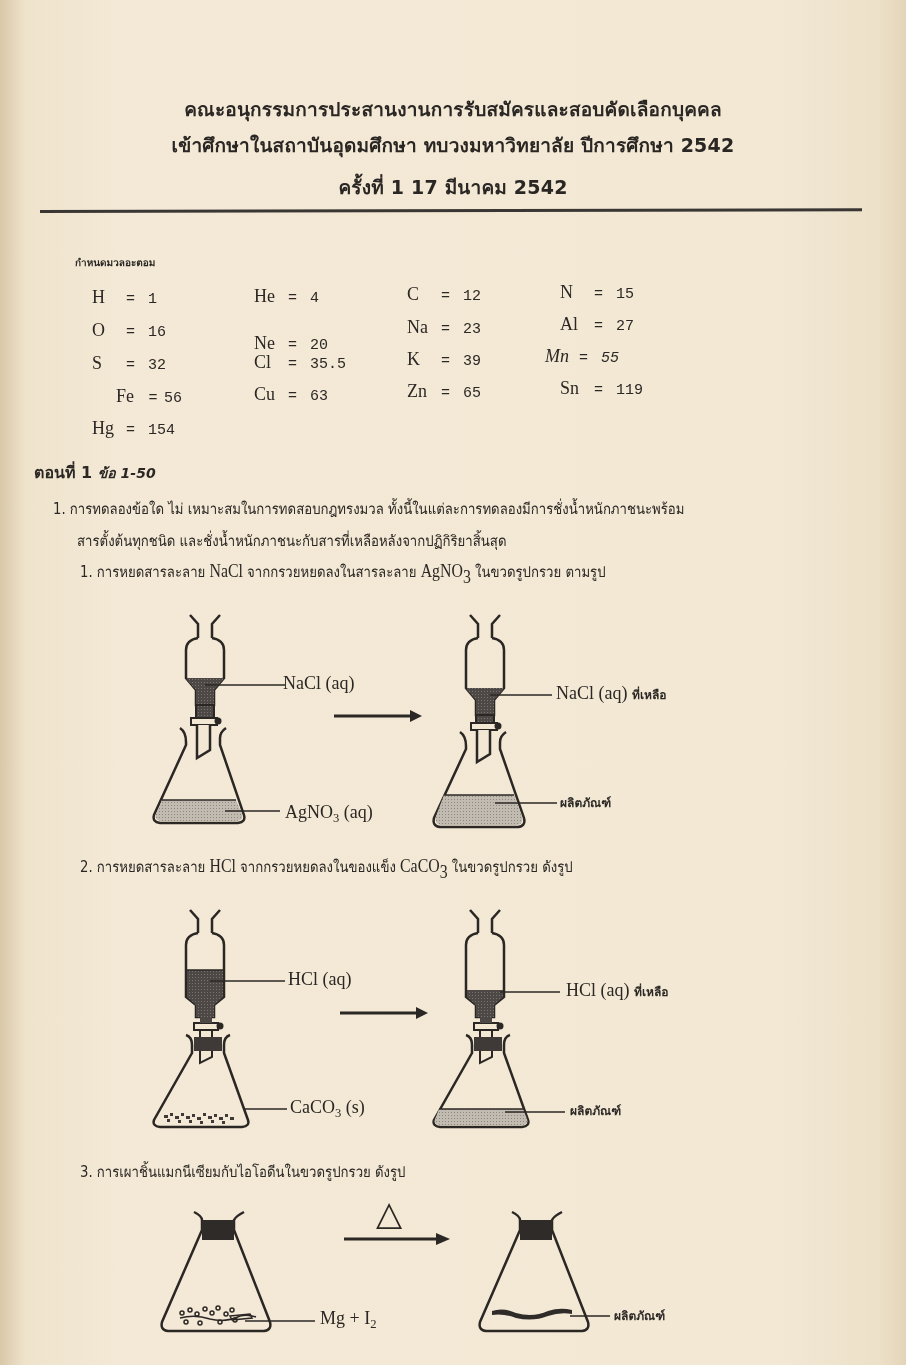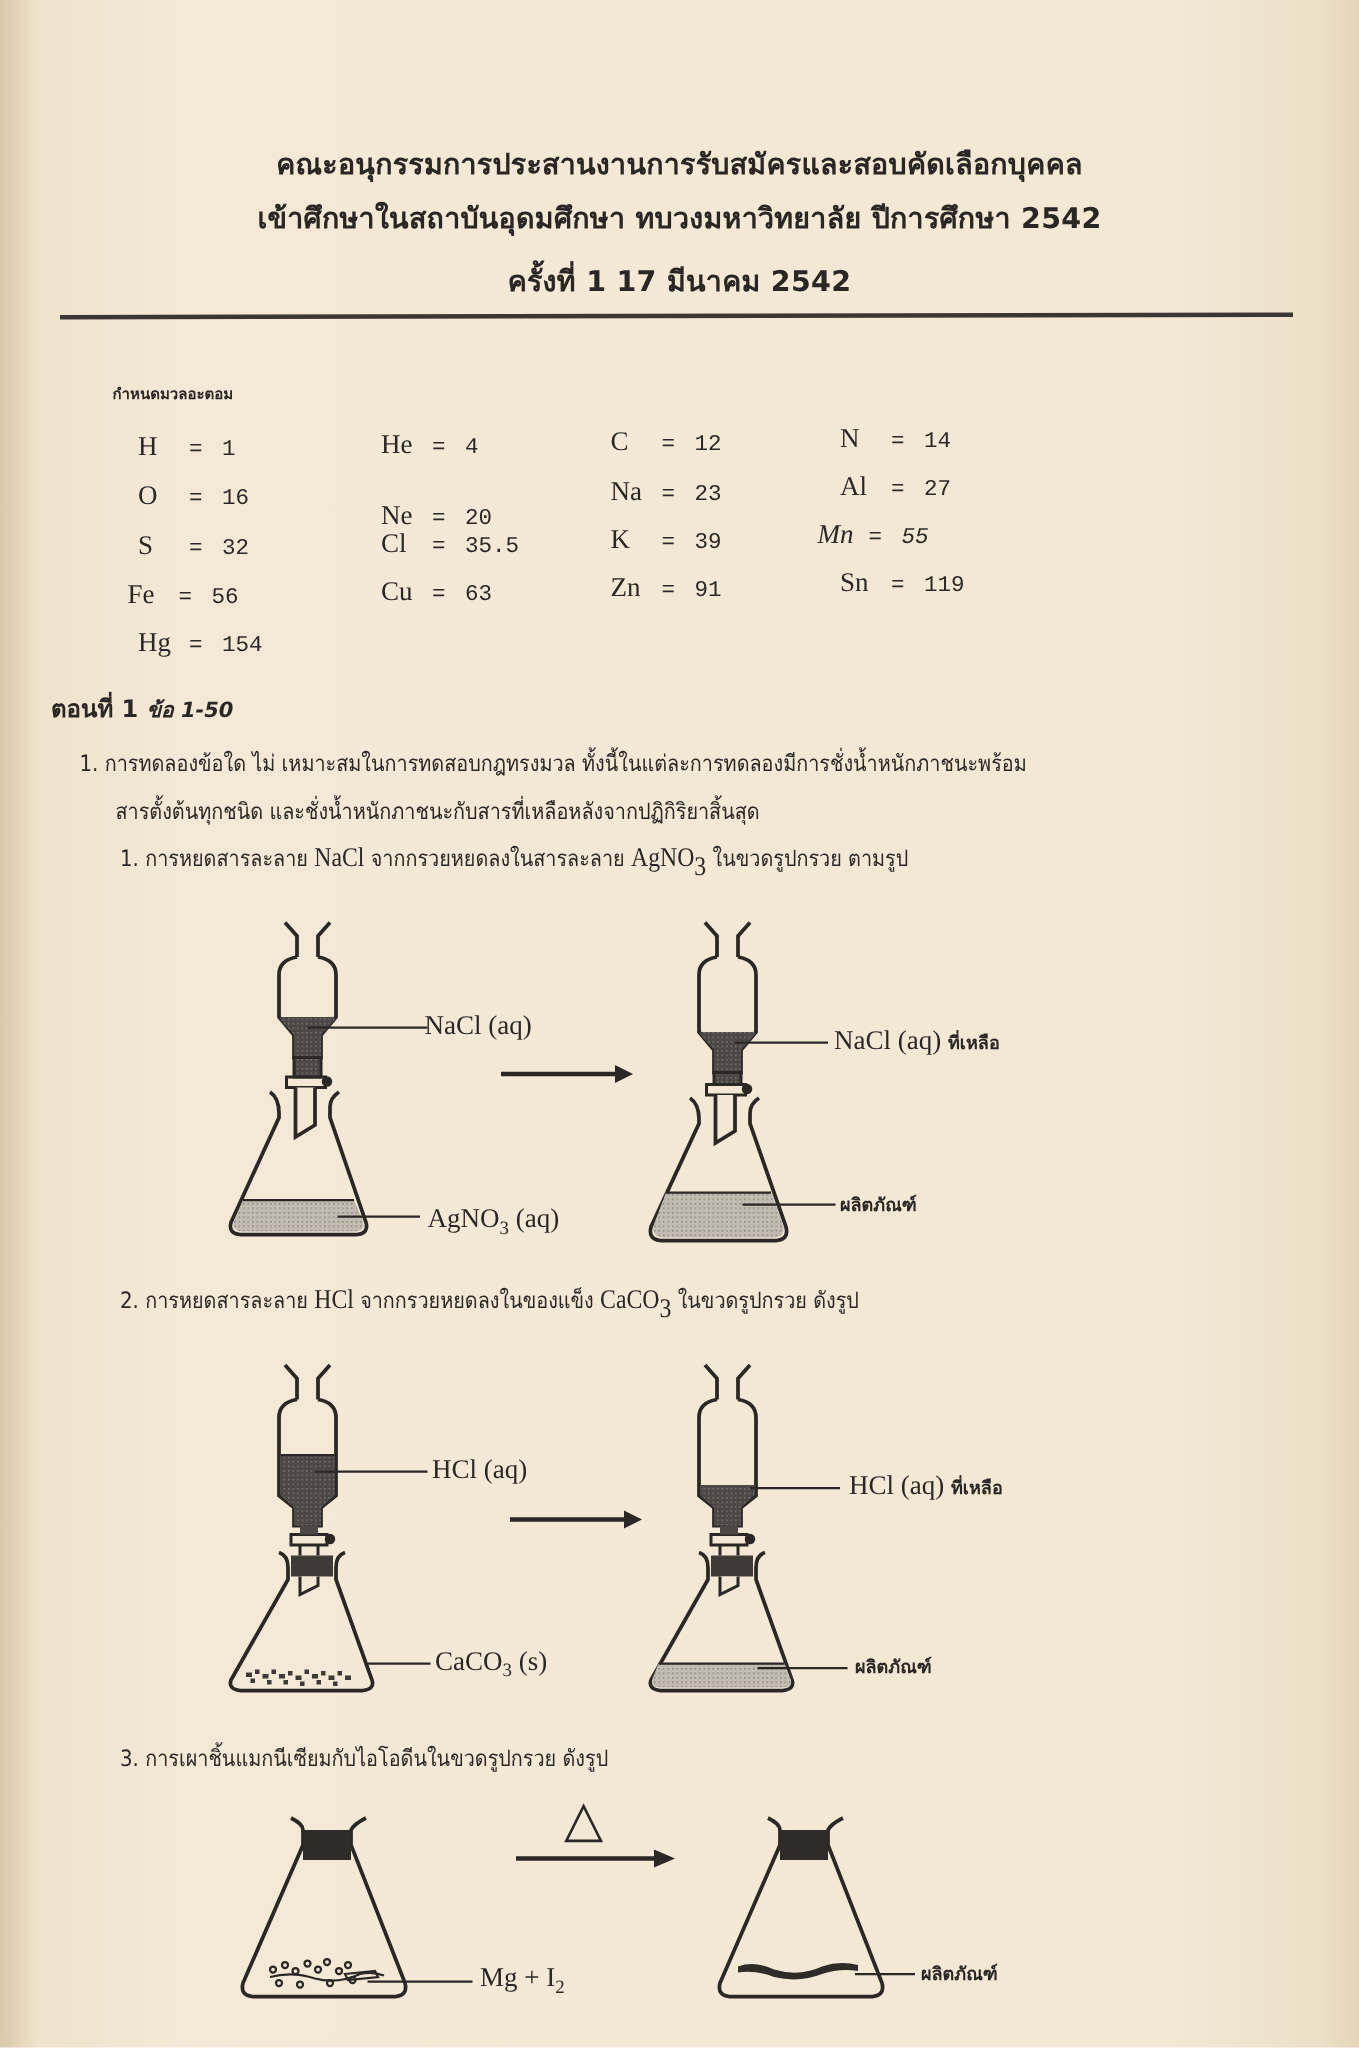--- a/index.html
+++ b/index.html
@@ -63,34 +63,34 @@
 <div class="title-line" style="top:172px;">ครั้งที่ 1  17 มีนาคม 2542</div>
 <div class="rule"></div>
 
 <div class="abs section-label" style="left:75px; top:255px;">กำหนดมวลอะตอม</div>
 
 <div>
 
   <div class="mass" style="left:92px; top:287px;"><span class="sym">H</span><span class="eq">=</span><span class="val">1</span></div>
   <div class="mass" style="left:92px; top:320px;"><span class="sym">O</span><span class="eq">=</span><span class="val">16</span></div>
   <div class="mass" style="left:92px; top:353px;"><span class="sym">S</span><span class="eq">=</span><span class="val">32</span></div>
-  <div class="mass" style="left:85px; top:386px;"><span class="sym">Fe</span><span class="eq">=</span><span class="val">56</span></div>
+  <div class="mass" style="left:108px; top:386px;text-align:center;"><span class="sym">Fe</span><span class="eq">=</span><span class="val">56</span></div>
   <div class="mass" style="left:92px; top:418px;"><span class="sym">Hg</span><span class="eq">=</span><span class="val">154</span></div>
 
   <div class="mass" style="left:254px; top:286px;"><span class="sym">He</span><span class="eq">=</span><span class="val">4</span></div>
   <div class="mass" style="left:254px; top:333px;"><span class="sym">Ne</span><span class="eq">=</span><span class="val">20</span></div>
   <div class="mass" style="left:254px; top:352px;"><span class="sym">Cl</span><span class="eq">=</span><span class="val">35.5</span></div>
   <div class="mass" style="left:254px; top:384px;"><span class="sym">Cu</span><span class="eq">=</span><span class="val">63</span></div>
 
   <div class="mass" style="left:407px; top:284px;"><span class="sym">C</span><span class="eq">=</span><span class="val">12</span></div>
   <div class="mass" style="left:407px; top:317px;"><span class="sym">Na</span><span class="eq">=</span><span class="val">23</span></div>
   <div class="mass" style="left:407px; top:349px;"><span class="sym">K</span><span class="eq">=</span><span class="val">39</span></div>
-  <div class="mass" style="left:407px; top:381px;"><span class="sym">Zn</span><span class="eq">=</span><span class="val">91</span></div>
-
-  <div class="mass" style="left:560px; top:282px;"><span class="sym">N</span><span class="eq">=</span><span class="val">14</span></div>
+  <div class="mass" style="left:407px; top:381px;"><span class="sym">Zn</span><span class="eq">=</span><span class="val">65</span></div>
+
+  <div class="mass" style="left:560px; top:282px;"><span class="sym">N</span><span class="eq">=</span><span class="val">15</span></div>
   <div class="mass" style="left:560px; top:314px;"><span class="sym">Al</span><span class="eq">=</span><span class="val">27</span></div>
   <div class="mass" style="left:545px; top:346px;font-style:italic;"><span class="sym">Mn</span><span class="eq">=</span><span class="val">55</span></div>
   <div class="mass" style="left:560px; top:378px;"><span class="sym">Sn</span><span class="eq">=</span><span class="val">119</span></div>
 </div>
 
 <div class="abs part-heading" style="left:34px; top:460px;">
   <span>ตอนที่ 1</span>
   <span class="it">ข้อ 1-50</span>
 </div>
 

